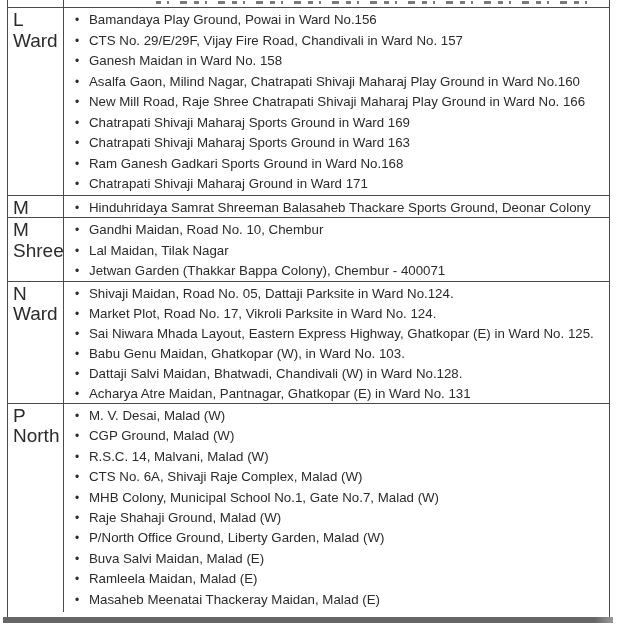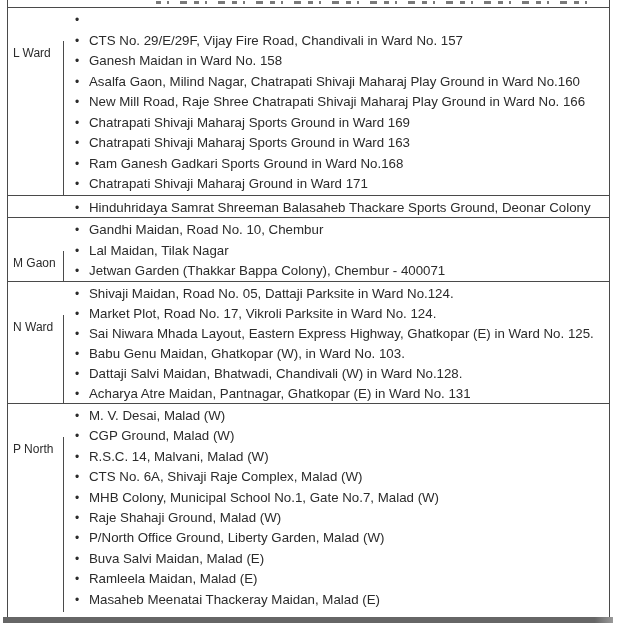--- a/index.html
+++ b/index.html
@@ -18,21 +18,21 @@
     position:absolute;left:7px;top:0;width:601px;height:617px;
     border-left:1px solid var(--bc);border-right:1px solid var(--bc);
     overflow:hidden;background:#ffffff;
   }
 
   .row{display:flex;border-bottom:1px solid var(--bc);overflow:hidden;box-sizing:border-box;}
   .row:last-child{border-bottom:none;}
 
   .ward-cell{
     flex:0 0 50px;width:50px;border-right:1px solid var(--bc);
-    padding:2px 0 0 5px;font-size:12px;color:var(--tc);box-sizing:content-box;margin-top:33px;
+    padding:2px 0 0 5px;font-size:19px;color:var(--tc);box-sizing:content-box;
   }
   .items-cell{flex:1;padding-top:2px;overflow:hidden;}
 
   .item{display:flex;white-space:nowrap;font-size:13.3px;color:var(--tc);}
   .bullet{flex:0 0 14px;width:14px;margin-left:11px;font-size:12px;text-align:left;}
 
   
   .h-clip{height:8px;}
   .h0{height:188px;}
   .h1{height:22px;}
@@ -74,20 +74,21 @@
       <div class="items-cell">
         <div class="remnant"></div>
       </div>
     </div>
 
   <div class="row h0 lh-a">
     <div class="ward-cell">L Ward</div>
     <div class="items-cell">
           <div class="item">
     <span class="bullet">•</span>
+    <span class="item-text">Bamandaya Play Ground, Powai in Ward No.156</span>
   </div>
           <div class="item">
     <span class="bullet">•</span>
     <span class="item-text">CTS No. 29/E/29F, Vijay Fire Road, Chandivali in Ward No. 157</span>
   </div>
           <div class="item">
     <span class="bullet">•</span>
     <span class="item-text">Ganesh Maidan in Ward No. 158</span>
   </div>
           <div class="item">
@@ -119,21 +120,21 @@
       <div class="row h1 lh-a">
     <div class="ward-cell">M East</div>
     <div class="items-cell">
           <div class="item">
     <span class="bullet">•</span>
     <span class="item-text">Hinduhridaya Samrat Shreeman Balasaheb Thackare Sports Ground, Deonar Colony</span>
   </div>
         </div>
   </div>
       <div class="row h2 lh-a">
-    <div class="ward-cell">M Gaon</div>
+    <div class="ward-cell">M Shree</div>
     <div class="items-cell">
           <div class="item">
     <span class="bullet">•</span>
     <span class="item-text">Gandhi Maidan, Road No. 10, Chembur</span>
   </div>
           <div class="item">
     <span class="bullet">•</span>
     <span class="item-text">Lal Maidan, Tilak Nagar</span>
   </div>
           <div class="item">

